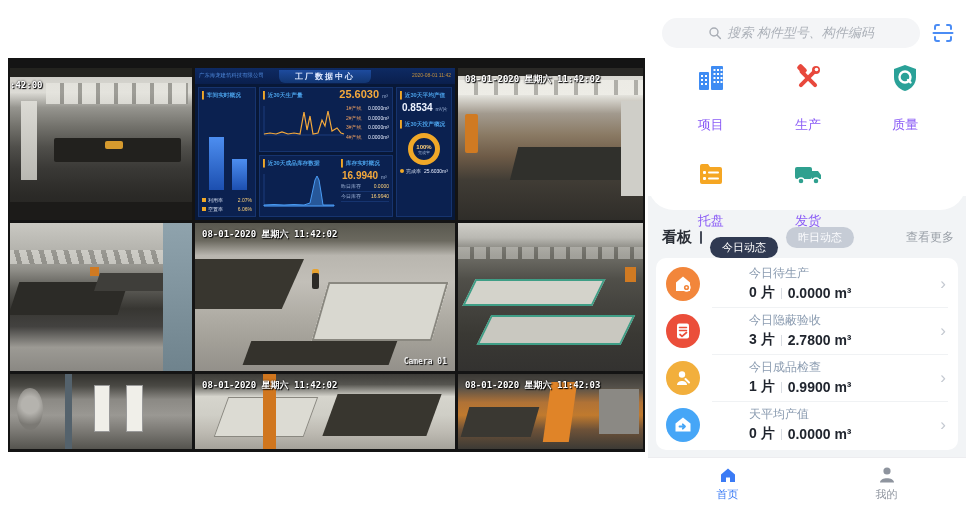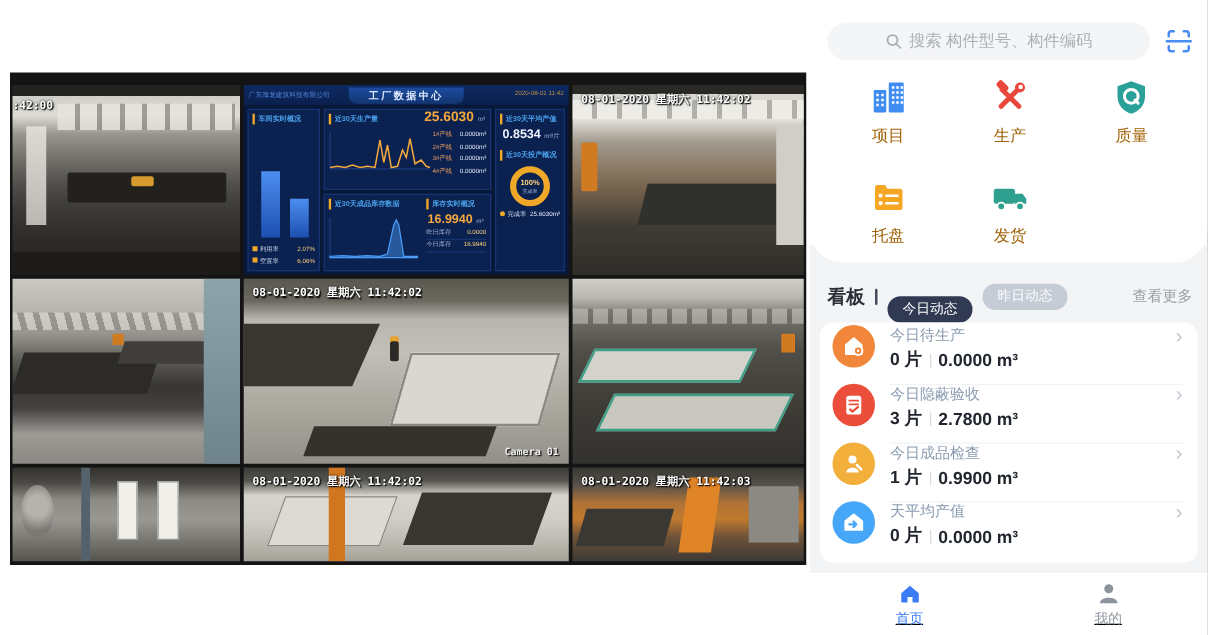--- a/index.html
+++ b/index.html
@@ -56,44 +56,44 @@
   .donut-wrap{display:flex;flex-direction:column;align-items:center;margin-top:2px;}
   .donut{width:32px;height:32px;border-radius:50%;border:5px solid #f0a828;box-sizing:border-box;display:flex;flex-direction:column;align-items:center;justify-content:center;}
   .donut .pc{color:#ffd27a;font-size:6px;font-weight:bold;}
   .donut .pl{color:#9fb4d8;font-size:4px;}
   .donut-leg{font-size:5px;color:#cfd8ea;margin-top:3px;white-space:nowrap;}
   .donut-leg .dot{display:inline-block;width:4px;height:4px;border-radius:50%;background:#f0a828;margin-right:2px;}
   .donut-leg .vl{color:#e8eeff;margin-left:3px;}
 
   
   .app{position:absolute;left:648px;top:0;width:318px;height:508px;background:#ffffff;}
-  .search-row{position:absolute;left:14px;right:12px;top:18px;height:30px;display:flex;align-items:center;gap:12px;}
+  .search-row{position:absolute;left:14px;right:12px;top:18px;height:30px;display:flex;align-items:center;gap:12px;font-style:italic;}
   .search-pill{flex:1;height:30px;border-radius:15px;background:#f4f5f7;display:flex;align-items:center;justify-content:center;gap:5px;color:#abb0b8;font-size:13px;}
   .icon-grid{position:absolute;left:14px;right:12px;top:62px;display:grid;grid-template-columns:1fr 1fr 1fr;row-gap:24px;}
   .grid-item{display:flex;flex-direction:column;align-items:center;gap:6px;cursor:pointer;}
-  .grid-item .glabel{font-size:13px;color:#a16207;}
+  .grid-item .glabel{font-size:13px;color:#8b5cf6;margin-top:16px;}
   .hero-curve{position:absolute;left:0;right:0;top:0;height:210px;background:#ffffff;border-radius:0 0 26px 26px;z-index:1;}
   .gray-zone{position:absolute;left:0;right:0;top:196px;bottom:50px;background:#f2f4f6;}
   .board-row{position:absolute;left:14px;right:12px;top:226px;height:22px;display:flex;align-items:center;z-index:2;}
   .board-title{font-size:15px;font-weight:bold;color:#2a2e36;}
   .board-sep{width:2px;height:13px;background:#454b58;margin:0 8px;border-radius:1px;}
   .tab-pill{height:21px;line-height:21px;padding:0 12px;border-radius:11px;font-size:11px;margin-right:8px;cursor:pointer;}
   .tab-active{background:#303a52;color:#ffffff;margin-top:20px;}
   .tab-inactive{background:#c6ccd6;color:#fbfcfe;}
   .board-more{margin-left:auto;font-size:12px;color:#9aa0a8;cursor:pointer;}
   .stat-card{position:absolute;left:8px;right:8px;top:258px;background:#ffffff;border-radius:10px;z-index:2;padding:2px 0;}
-  .stat-row{display:flex;align-items:flex-start;height:47px;padding:0 12px 0 10px;position:relative;cursor:pointer;}
+  .stat-row{display:flex;align-items:center;height:47px;padding:0 12px 0 10px;position:relative;cursor:pointer;gap:37px;}
   .stat-row + .stat-row::before{content:"";position:absolute;left:56px;right:10px;top:0;height:1px;background:#f0f2f4;}
   .stat-ico{width:34px;height:34px;border-radius:50%;display:flex;align-items:center;justify-content:center;margin-right:12px;flex:0 0 34px;}
   .stat-txt{display:flex;flex-direction:column;gap:2px;}
   .stat-title{font-size:12px;color:#8a9bb0;}
   .stat-val{font-size:14px;font-weight:bold;color:#20252e;display:flex;align-items:center;gap:6px;}
   .vsep{width:1px;height:11px;background:#d8dce2;}
   .chev{margin-left:auto;color:#c4c9d1;font-size:17px;line-height:1;}
-  .tabbar{position:absolute;left:0;right:0;bottom:0;height:50px;background:#ffffff;border-top:1px solid #ededf0;display:flex;z-index:3;text-decoration:underline;}
+  .tabbar{position:absolute;left:0;right:0;bottom:0;height:50px;background:#ffffff;border-top:1px solid #ededf0;display:flex;z-index:3;}
   .tab-item{flex:1;display:flex;flex-direction:column;align-items:center;justify-content:center;gap:2px;font-size:11px;color:#8e949e;cursor:pointer;}
   .tab-item.active{color:#3b7bf5;}
 </style>
 </head>
 <body>
 
 <div class="page">
 
   <div class="wall">
     <div class="wall-grid">

